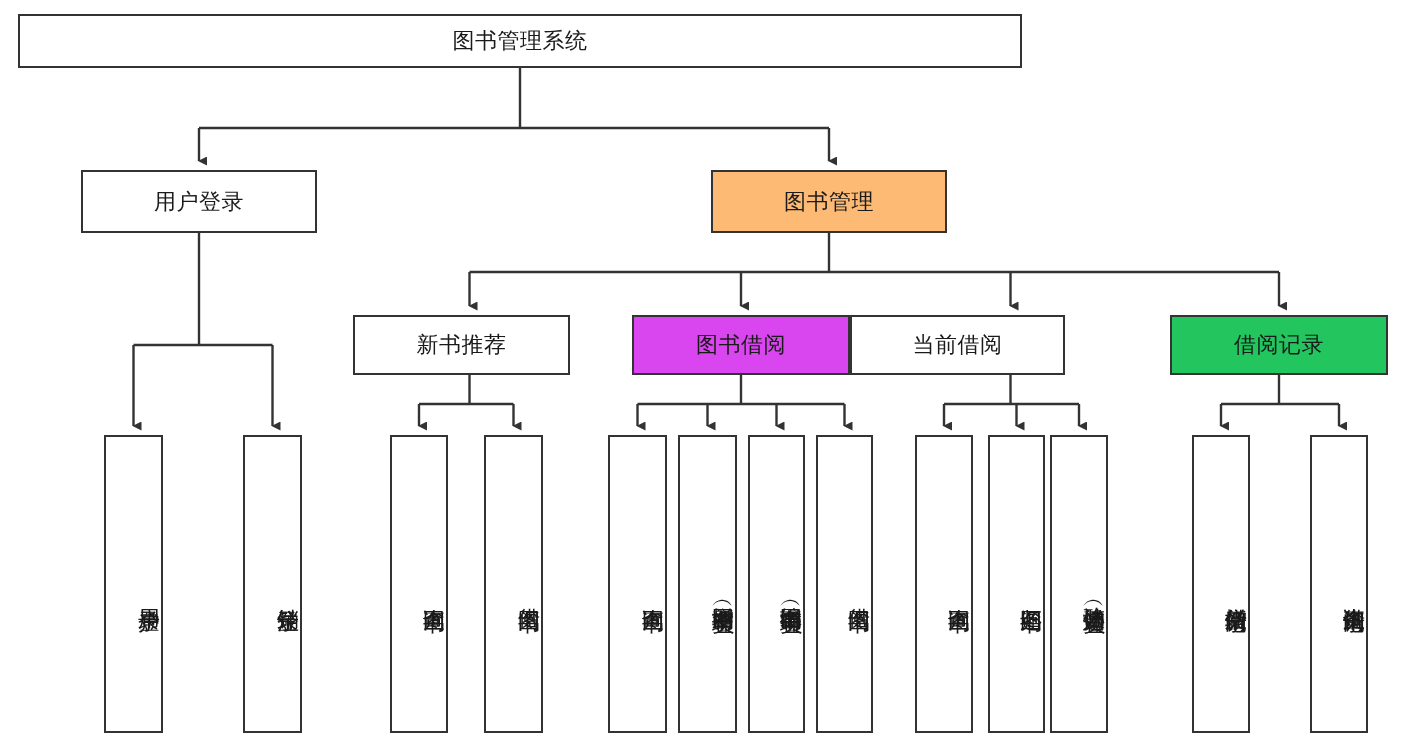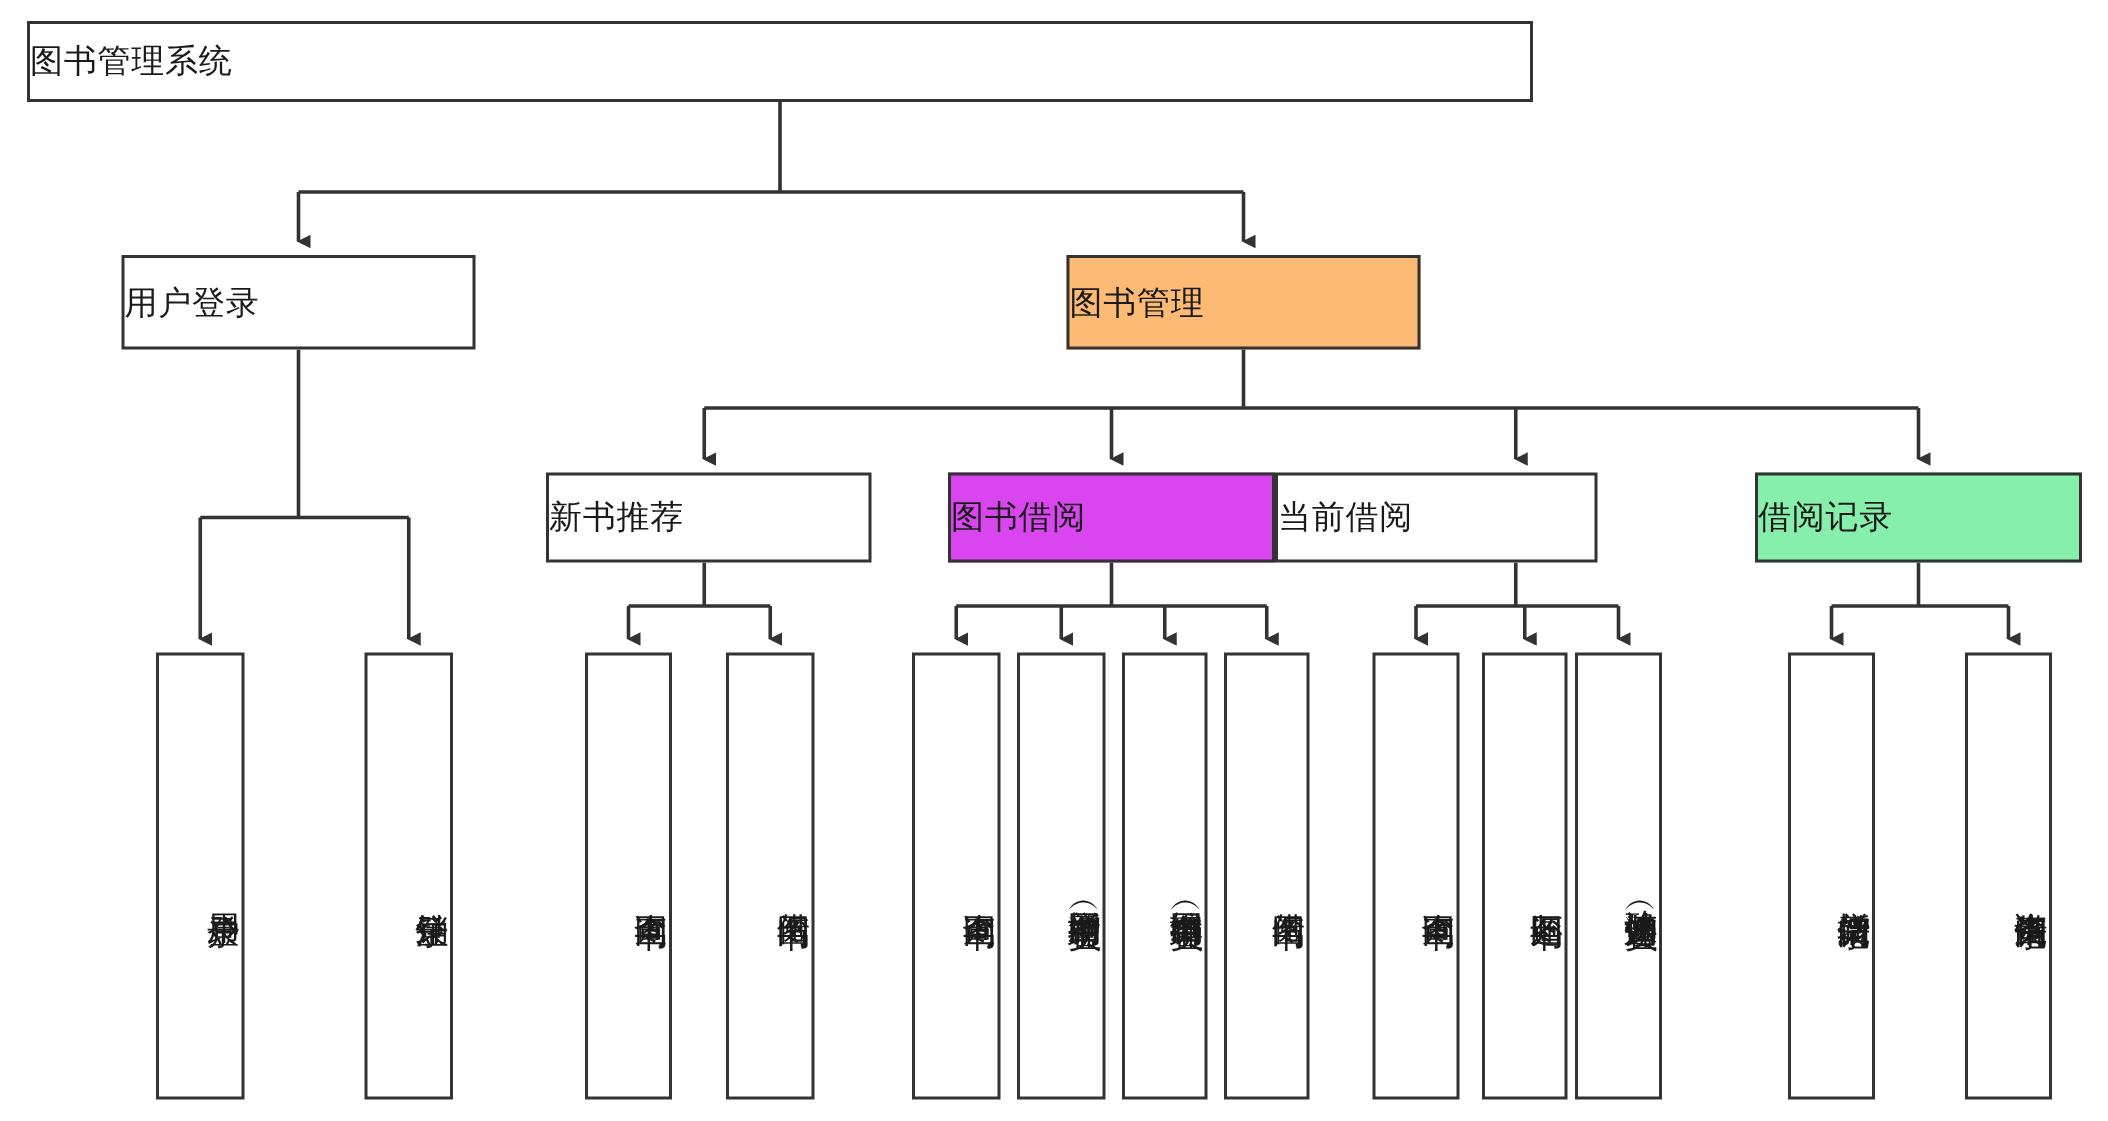--- a/index.html
+++ b/index.html
@@ -25,21 +25,21 @@
     height: 747px;
     pointer-events: none;
   }
   .node {
     position: absolute;
     box-sizing: border-box;
     background: #ffffff;
     border: 2px solid #333333;
     display: flex;
     align-items: center;
-    justify-content: flex-start;
+    justify-content: center;
     color: #1a1a1a;
     z-index: 2;
   }
   .node.horizontal {
     font-size: 22px;
     letter-spacing: 0.5px;
   }
   .node.vertical {
     writing-mode: vertical-rl;
     text-orientation: upright;
@@ -118,30 +118,30 @@
   <div id="node-layer">
       <div class="node horizontal" style="left: 18px; top: 14px; width: 1004px; height: 54px; border-color: rgb(51, 51, 51); background: rgb(255, 255, 255); color: rgb(26, 26, 26);">
         <span class="node-label">图书管理系统</span>
       </div>
       <div class="node horizontal" style="left: 81px; top: 170px; width: 236px; height: 63px; border-color: rgb(51, 51, 51); background: rgb(255, 255, 255); color: rgb(26, 26, 26);">
         <span class="node-label">用户登录</span>
       </div>
       <div class="node horizontal" style="left: 711px; top: 170px; width: 236px; height: 63px; border-color: rgb(51, 51, 51); background: #fdba74; color: rgb(26, 26, 26);">
         <span class="node-label">图书管理</span>
       </div>
-      <div class="node horizontal" style="left: 364px; top: 315px; width: 217px; height: 60px; border-color: rgb(51, 51, 51); background: rgb(255, 255, 255); color: rgb(26, 26, 26);">
+      <div class="node horizontal" style="left: 353px; top: 315px; width: 217px; height: 60px; border-color: rgb(51, 51, 51); background: rgb(255, 255, 255); color: rgb(26, 26, 26);">
         <span class="node-label">新书推荐</span>
       </div>
       <div class="node horizontal" style="left: 632px; top: 315px; width: 218px; height: 60px; border-color: rgb(51, 51, 51); background: #d946ef; color: rgb(26, 26, 26);">
         <span class="node-label">图书借阅</span>
       </div>
       <div class="node horizontal" style="left: 850px; top: 315px; width: 215px; height: 60px; border-color: rgb(51, 51, 51); background: rgb(255, 255, 255); color: rgb(26, 26, 26);">
         <span class="node-label">当前借阅</span>
       </div>
-      <div class="node horizontal" style="left: 1170px; top: 315px; width: 218px; height: 60px; border-color: rgb(51, 51, 51); background: #86efac; color: rgb(26, 26, 26);">
+      <div class="node horizontal" style="left: 1170px; top: 315px; width: 218px; height: 60px; border-color: rgb(51, 51, 51); background: #22c55e; color: rgb(26, 26, 26);">
         <span class="node-label">借阅记录</span>
       </div>
       <div class="node vertical" style="left: 104px; top: 435px; width: 59px; height: 298px; border-color: rgb(51, 51, 51); background: rgb(255, 255, 255); color: rgb(26, 26, 26);">
         <span class="node-label">用户登录</span>
       </div>
       <div class="node vertical" style="left: 243px; top: 435px; width: 59px; height: 298px; border-color: rgb(51, 51, 51); background: rgb(255, 255, 255); color: rgb(26, 26, 26);">
         <span class="node-label">注销登录</span>
       </div>
       <div class="node vertical" style="left: 390px; top: 435px; width: 58px; height: 298px; border-color: rgb(51, 51, 51); background: rgb(255, 255, 255); color: rgb(26, 26, 26);">
         <span class="node-label">查询图书</span>

